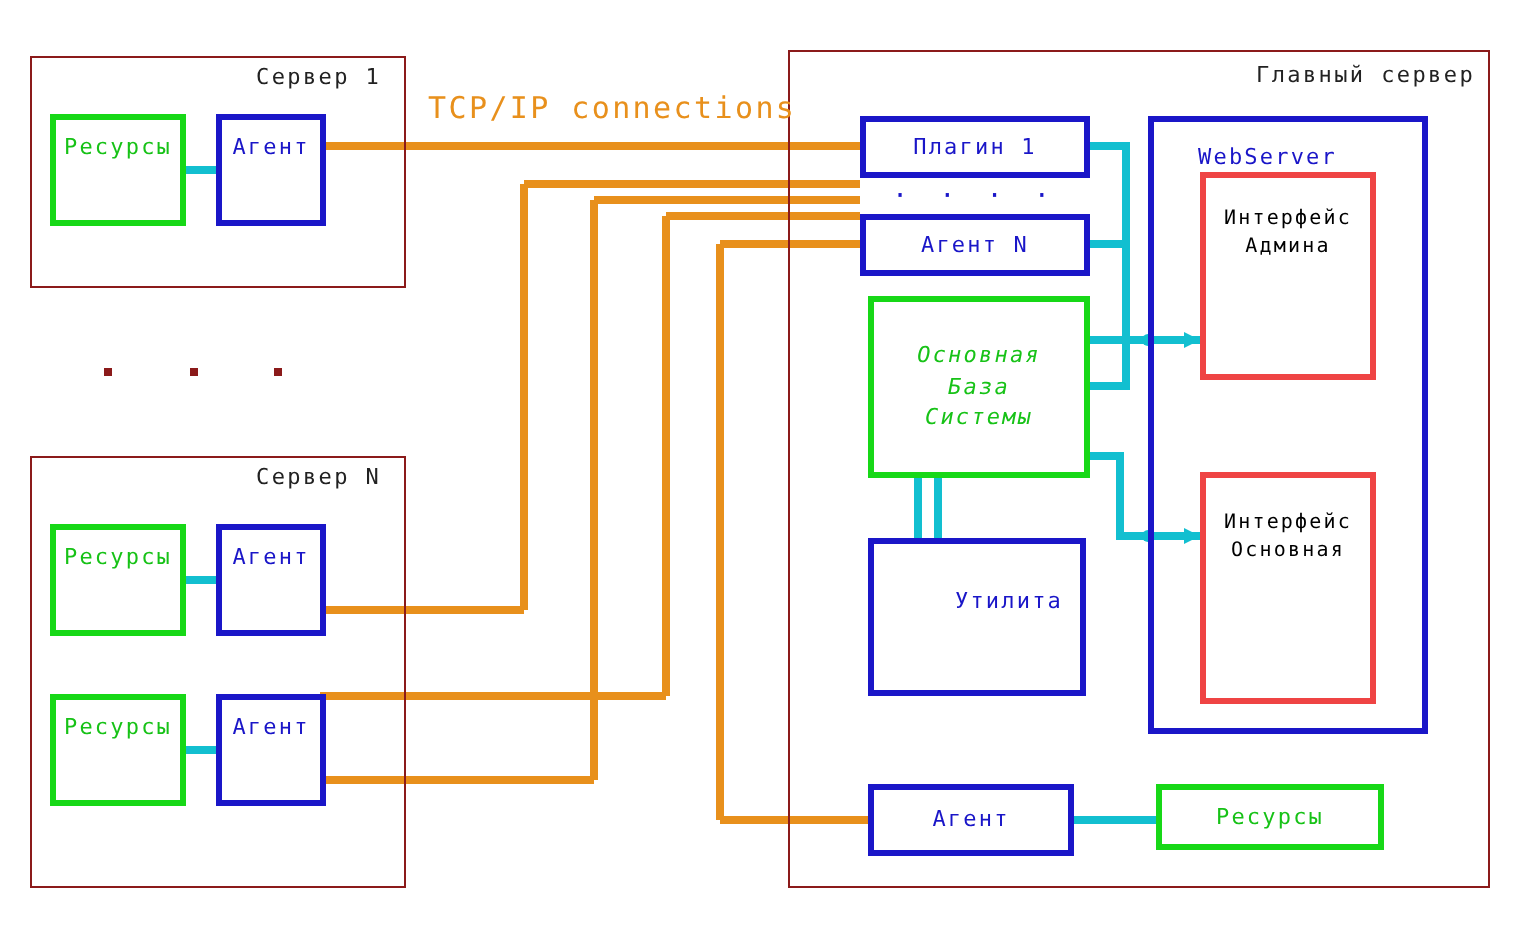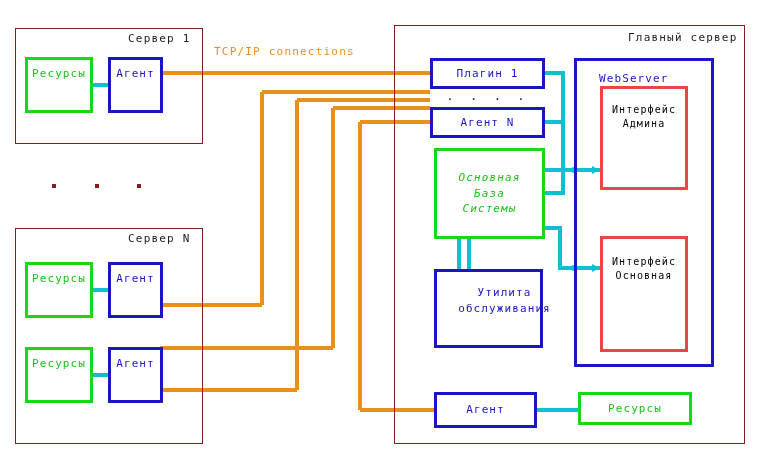--- a/index.html
+++ b/index.html
@@ -8,21 +8,21 @@
   svg#wires{position:absolute;left:0;top:0;width:759px;height:473px;}
   .frame{position:absolute;border:1px solid #8b1a1a;box-sizing:border-box;background:transparent;}
   .frame-label{position:absolute;color:#222222;font-size:11px;letter-spacing:1.2px;white-space:nowrap;}
   .bx{position:absolute;box-sizing:border-box;background:#ffffff;display:flex;flex-direction:column;
       align-items:center;justify-content:center;text-align:center;line-height:1.45;}
   .bx-blue{border:3px solid #1a16c8;color:#1a16c8;font-size:11px;letter-spacing:1.1px;}
   .bx-green{border:3px solid #17d817;color:#17c217;font-size:11px;letter-spacing:1.1px;}
   .bx-black{border:3px solid #ef4444;color:#000000;font-size:10px;letter-spacing:1.1px;}
   .bx-web{border:3px solid #1a16c8;background:transparent;display:block;}
   .web-title{position:absolute;left:22px;top:10px;color:#1a16c8;font-size:11px;letter-spacing:1.1px;}
-  .tcp-label{position:absolute;color:#e8901c;font-size:11px;letter-spacing:1.2px;white-space:nowrap;}
+  .tcp-label{position:absolute;color:#e8901c;font-size:15px;letter-spacing:1.2px;white-space:nowrap;}
   .dot{position:absolute;width:4px;height:4px;background:#8b1a1a;}
   .lbl-line{display:block;}
 </style>
 </head>
 <body>
 
 <div id="stage">
 
   <svg id="wires" viewBox="0 0 759 473" xmlns="http://www.w3.org/2000/svg">
     <g stroke="#e8901c" stroke-width="4" fill="none" stroke-linecap="butt">
@@ -124,21 +124,20 @@
   </div>
 
   <div class="bx bx-green" style="left:434px;top:148px;width:111px;height:91px;font-style:italic;">
     <span class="lbl-line">Основная</span>
     <span class="lbl-line">База</span>
     <span class="lbl-line">Системы</span>
   </div>
 
   <div class="bx bx-blue" style="left:434px;top:269px;width:109px;height:79px;padding-left:32px;">
     <span class="lbl-line" style="margin-top:-16px;">Утилита</span>
-    <span class="lbl-line">обслуживания</span>
   </div>
 
   <div class="bx bx-web" style="left:574px;top:58px;width:140px;height:309px;">
     <span class="web-title">WebServer</span>
   </div>
 
   <div class="bx bx-black" style="left:600px;top:86px;width:88px;height:104px;">
     <span class="lbl-line" style="margin-top:-42px;">Интерфейс</span>
     <span class="lbl-line">Админа</span>
   </div>

